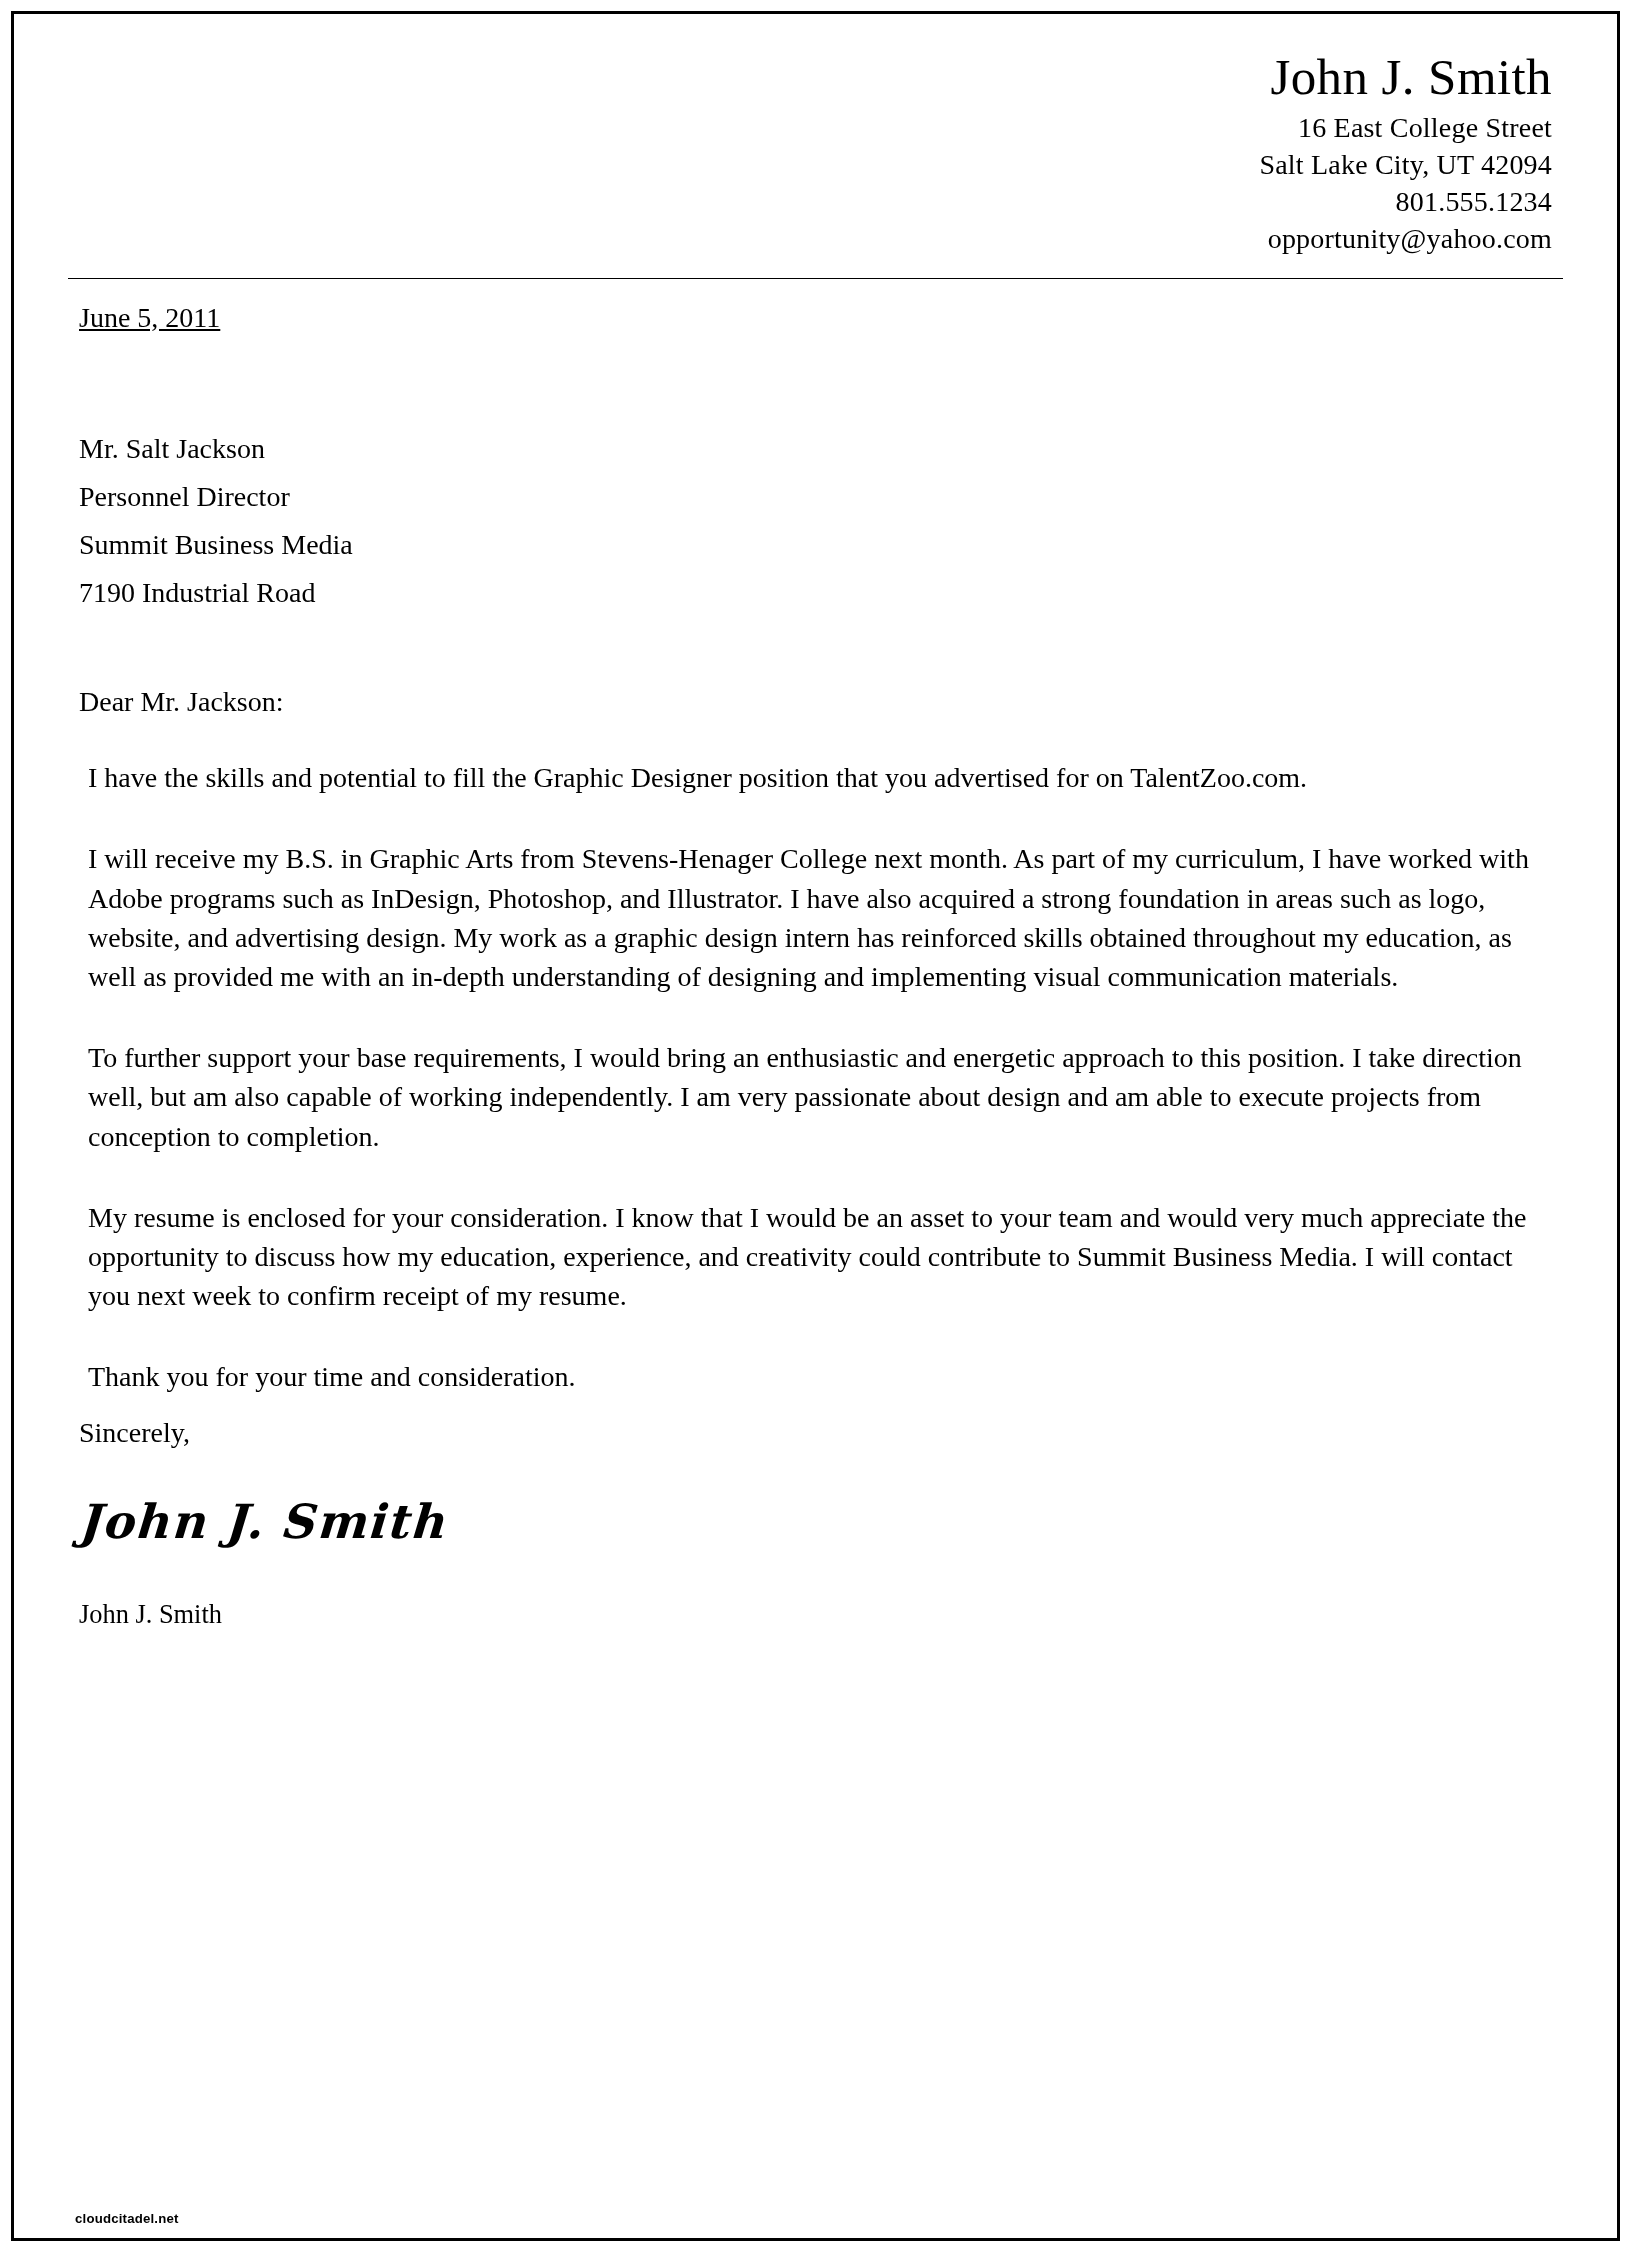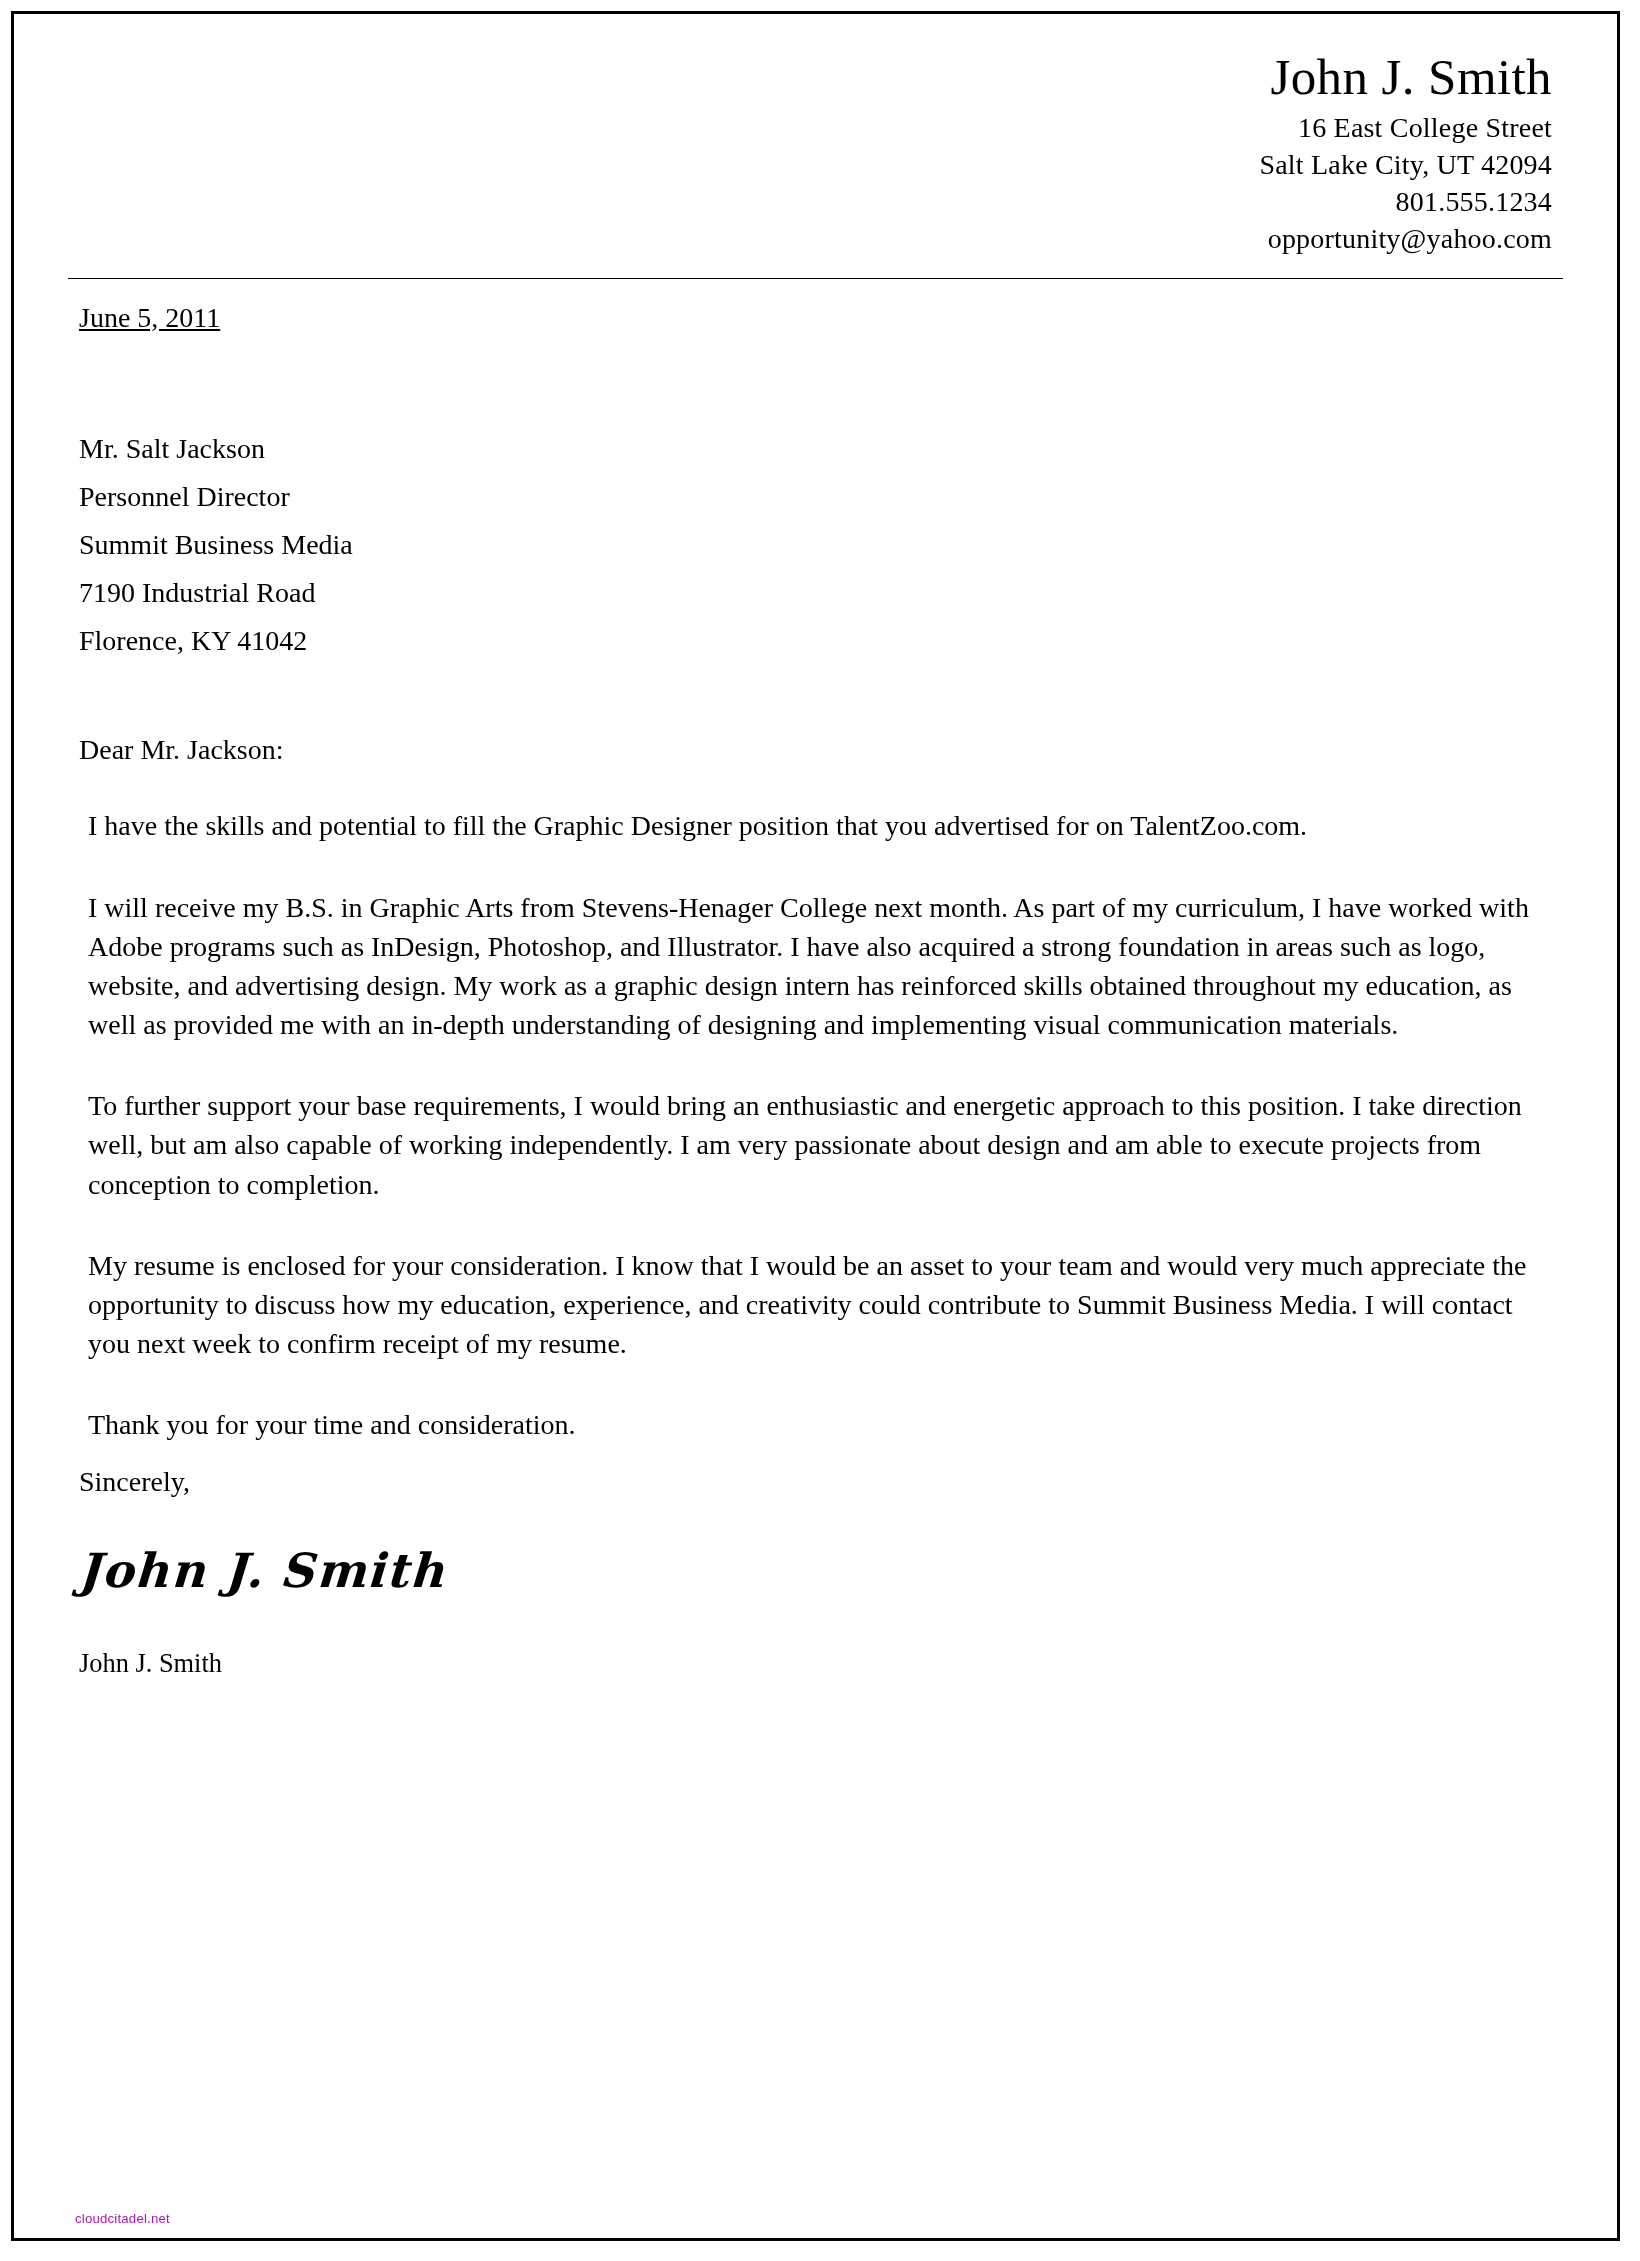--- a/index.html
+++ b/index.html
@@ -104,22 +104,23 @@
   .signer {
     margin-top: 56px;
     font-size: 26.4px;
   }
   .watermark {
     position: absolute;
     left: 61px;
     bottom: 12.4px;
     font-family: "Liberation Sans", sans-serif;
     font-size: 13.2px;
-    color: #a21caf;
+    color: #000000;
     letter-spacing: 0.2px;
+    font-weight: bold;
   }
 </style>
 </head>
 <body>
 
 <div class="page">
   <div class="inner">
 
     <div class="letterhead">
       <div class="lh-name">John J. Smith</div>
@@ -133,21 +134,20 @@
 
     <div class="content">
 
       <div class="date">June 5, 2011</div>
 
       <div class="recipient">
         <div>Mr. Salt Jackson</div>
         <div>Personnel Director</div>
         <div>Summit Business Media</div>
         <div>7190 Industrial Road</div>
-        <div>Florence, KY 41042</div>
       </div>
 
       <div class="salutation">Dear Mr. Jackson:</div>
 
       <p class="para">I have the skills and potential to fill the Graphic Designer position that you advertised for on TalentZoo.com.</p>
       <p class="para">I will receive my B.S. in Graphic Arts from Stevens-Henager College next month.  As part of my curriculum, I have worked with Adobe programs such as InDesign, Photoshop, and Illustrator.  I have also acquired a strong foundation in areas such as logo, website, and advertising design.  My work as a graphic design intern has reinforced skills obtained throughout my education, as well as provided me with an in-depth understanding of designing and implementing visual communication materials.</p>
       <p class="para">To further support your base requirements, I would bring an enthusiastic and energetic approach to this position.  I take direction well, but am also capable of working independently.  I am very passionate about design and am able to execute projects from conception to completion.</p>
       <p class="para">My resume is enclosed for your consideration.  I know that I would be an asset to your team and would very much appreciate the opportunity to discuss how my education, experience, and creativity could contribute to Summit Business Media.  I will contact you next week to confirm receipt of my resume.</p>
       <p class="para">Thank you for your time and consideration.</p>
 

